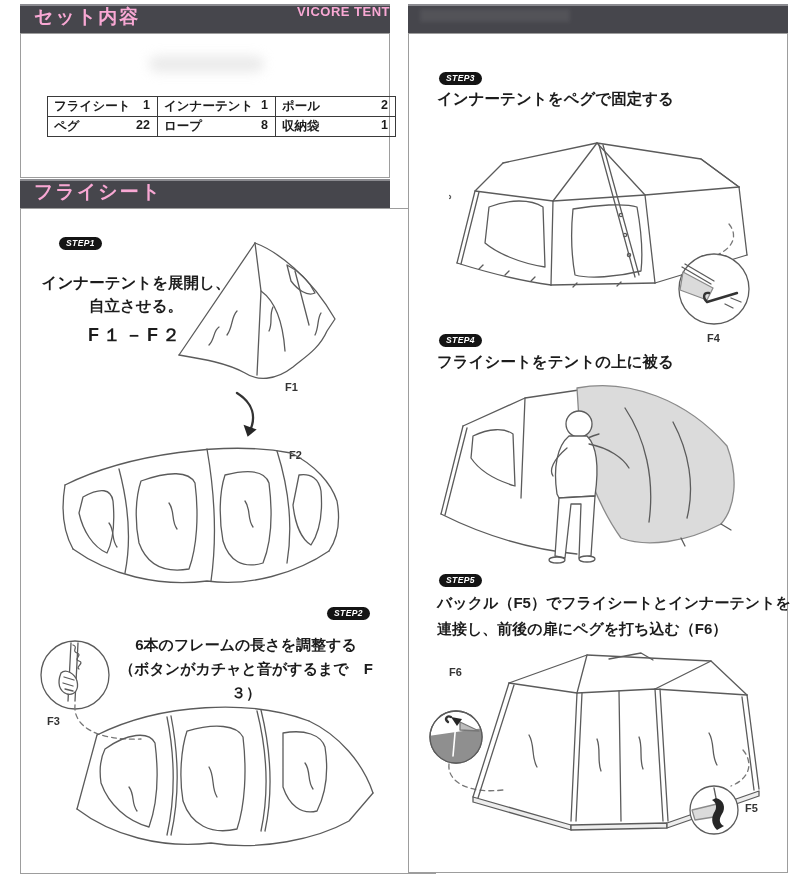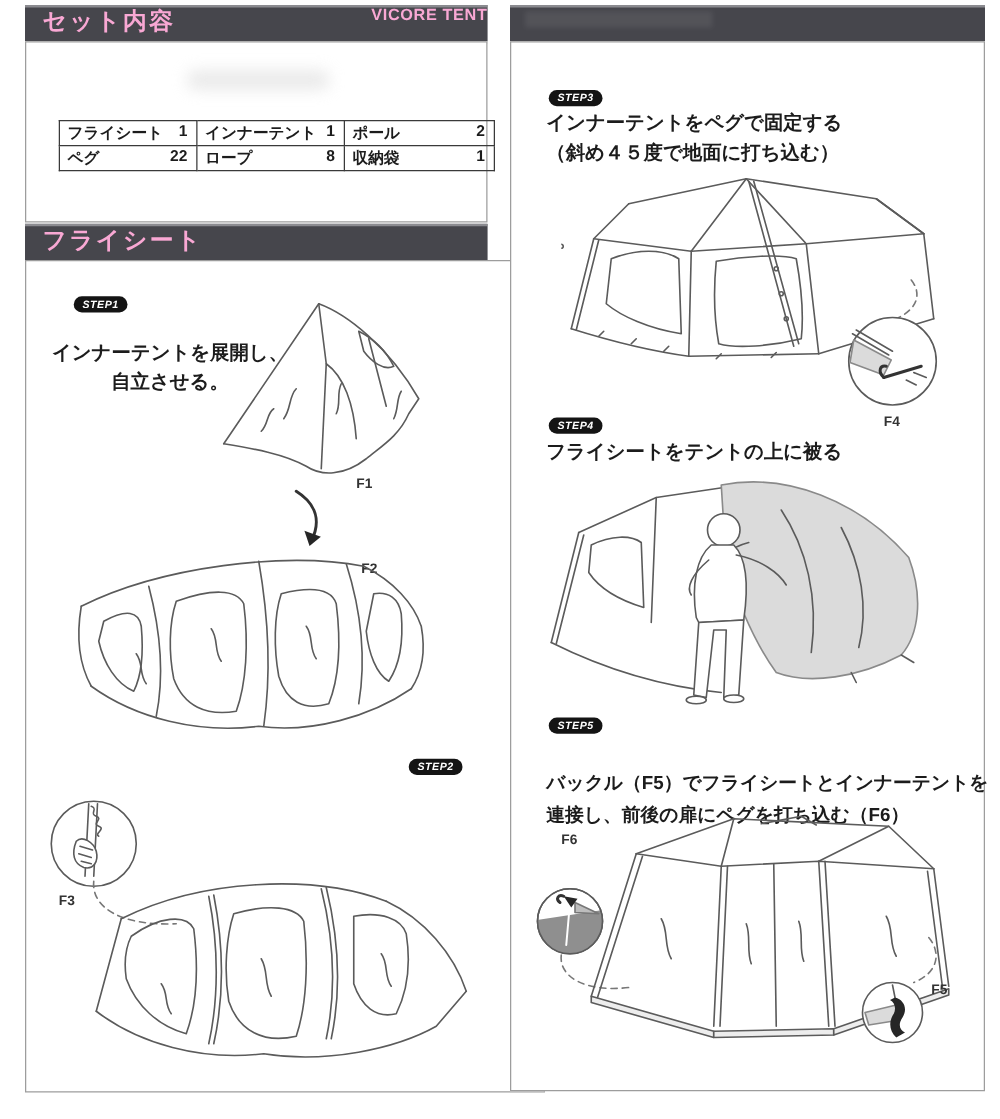--- a/index.html
+++ b/index.html
@@ -82,20 +82,21 @@
   <div class="bar" style="left:20px;top:179px;width:370px;">
     <span class="title">フライシート</span>
   </div>
 
   <div class="panel" style="left:20px;top:208px;width:368px;height:664px;padding-left:46px;">
 
     <span class="badge" style="left:38px;top:28px;">STEP1</span>
     <div class="jtext" style="left:10px;top:62px;width:210px;text-align:center;">
       <div>インナーテントを展開し、</div>
       <div>自立させる。</div>
+      <div style="font-size:18px;letter-spacing:4px;margin-top:7px;">F１－F２</div>
     </div>
 
     <svg class="art" style="left:148px;top:30px;" width="182" height="154" viewBox="0 0 182 154">
       <path d="M86,4 L10,116"></path>
       <path d="M86,4 C108,12 142,38 166,80 L158,92 C150,110 136,118 124,128 C106,142 88,142 76,134 C58,124 34,120 10,116"></path>
       <path d="M86,4 L92,52 L88,136"></path>
       <path d="M92,52 C106,62 114,84 116,112"></path>
       <path d="M126,32 L140,86"></path>
       <path d="M118,26 C130,32 140,42 146,54 C138,58 128,50 122,42 Z"></path>
       <path d="M58,96 C64,88 62,78 68,72"></path>
@@ -122,20 +123,24 @@
       <path d="M34,66 C52,56 62,58 64,70 C66,92 64,110 58,122 C44,116 34,100 30,82 Z"></path>
       <path d="M92,50 C120,40 140,40 146,52 C150,84 148,116 140,138 C116,142 98,134 90,112 C86,92 86,68 92,50 Z"></path>
       <path d="M176,44 C200,38 216,40 220,52 C224,84 222,112 214,132 C194,138 180,130 174,110 C170,88 170,62 176,44 Z"></path>
       <path d="M250,44 C262,42 270,48 272,60 C274,84 270,102 262,114 C252,108 246,92 244,74 Z"></path>
       <path d="M120,72 C126,80 122,90 128,98"></path>
       <path d="M196,70 C202,78 198,88 204,96"></path>
       <path d="M60,92 C66,100 62,108 68,116"></path>
     </svg>
 
     <span class="badge" style="left:306px;top:398px;">STEP2</span>
+    <div class="jtext" style="left:86px;top:424px;width:278px;text-align:center;line-height:24px;font-size:15px;">
+      <div>6本のフレームの長さを調整する</div>
+      <div>（ボタンがカチャと音がするまで　F３）</div>
+    </div>
 
     <svg class="art" style="left:16px;top:428px;" width="76" height="76" viewBox="0 0 76 76">
       <circle class="fw" cx="38" cy="38" r="34"></circle>
       <path d="M34,6 L31,64"></path>
       <path d="M41,6 L38,64"></path>
       <path d="M36,8 C42,10 34,14 40,16 C46,18 36,22 42,24 C48,26 38,30 42,32"></path>
       <path class="fw" d="M24,36 C20,46 22,54 30,57 C38,59 42,52 40,44 C38,37 29,31 24,36 Z"></path>
       <path d="M27,40 L37,43"></path>
       <path d="M26,46 L36,49"></path>
       <path d="M28,52 L36,54"></path>
@@ -165,21 +170,20 @@
 
   <div class="bar" style="left:408px;top:4px;width:380px;">
     <div class="ghost" style="left:12px;top:5px;width:150px;height:13px;"></div>
   </div>
 
   <div class="panel" style="left:408px;top:33px;width:378px;height:838px;">
 
     <span class="badge" style="left:30px;top:38px;">STEP3</span>
     <div class="jtext" style="left:28px;top:53px;line-height:24px;">
       <div>インナーテントをペグで固定する</div>
-      <div>（斜め４５度で地面に打ち込む）</div>
     </div>
 
     <svg class="art" style="left:40px;top:103px;" width="306" height="156" viewBox="0 0 306 156">
       <path d="M54,26 L148,6 L252,22 L290,50"></path>
       <path d="M54,26 L26,54 L104,64 L196,58 L290,50"></path>
       <path d="M148,6 L196,58"></path>
       <path d="M148,6 L104,64"></path>
       <path d="M252,22 L290,50"></path>
       <path d="M26,54 L8,126"></path>
       <path d="M30,55 L12,127"></path>
@@ -239,21 +243,21 @@
       <circle class="fw" cx="150" cy="50" r="13"></circle>
       <path class="fw" d="M140,62 C128,72 124,94 128,120 L130,124 L166,122 C170,94 168,72 158,62 Z"></path>
       <path d="M138,74 C124,86 120,96 124,102"></path>
       <path d="M160,70 C180,74 194,84 200,94"></path>
       <path class="fw" d="M130,124 L126,182 L136,184 L142,130 L152,130 L150,184 L162,182 L166,122 Z"></path>
       <ellipse class="fw" cx="128" cy="186" rx="8" ry="3"></ellipse>
       <ellipse class="fw" cx="158" cy="185" rx="8" ry="3"></ellipse>
     </svg>
 
     <span class="badge" style="left:30px;top:540px;">STEP5</span>
-    <div class="jtext" style="left:28px;top:556px;line-height:26px;font-size:15px;white-space:nowrap;margin-top:24px;">
+    <div class="jtext" style="left:28px;top:556px;line-height:26px;font-size:15px;white-space:nowrap;">
       <div>バックル（F5）でフライシートとインナーテントを</div>
       <div>連接し、前後の扉にペグを打ち込む（F6）</div>
     </div>
 
     <span class="flabel" style="left:40px;top:632px;">F6</span>
     <svg class="art" style="left:18px;top:674px;" width="58" height="58" viewBox="0 0 58 58">
       <defs>
           <clipPath id="c6">
             <circle cx="29" cy="29" r="26"></circle>
           </clipPath>
@@ -298,16 +302,16 @@
 
     <svg class="art" style="left:292px;top:712px;" width="54" height="46" viewBox="0 0 54 46">
       <path class="dash" d="M42,4 C52,16 50,32 30,40"></path>
     </svg>
     <svg class="art" style="left:278px;top:749px;" width="54" height="54" viewBox="0 0 54 54">
       <circle class="fw" cx="27" cy="27" r="24"></circle>
       <path class="fg" d="M5,27 L30,21 L33,33 L8,37 Z"></path>
       <path d="M27,5 L29,15"></path>
       <path class="fb" d="M29,15 C37,17 39,25 35,31 C31,37 33,41 37,43 L30,47 C24,41 24,34 28,28 C30,24 29,19 25,17 Z"></path>
     </svg>
-    <span class="flabel" style="left:336px;top:752px;">F5</span>
+    <span class="flabel" style="left:336px;top:768px;">F5</span>
 
   </div>
 </div>
 
 </body></html>

